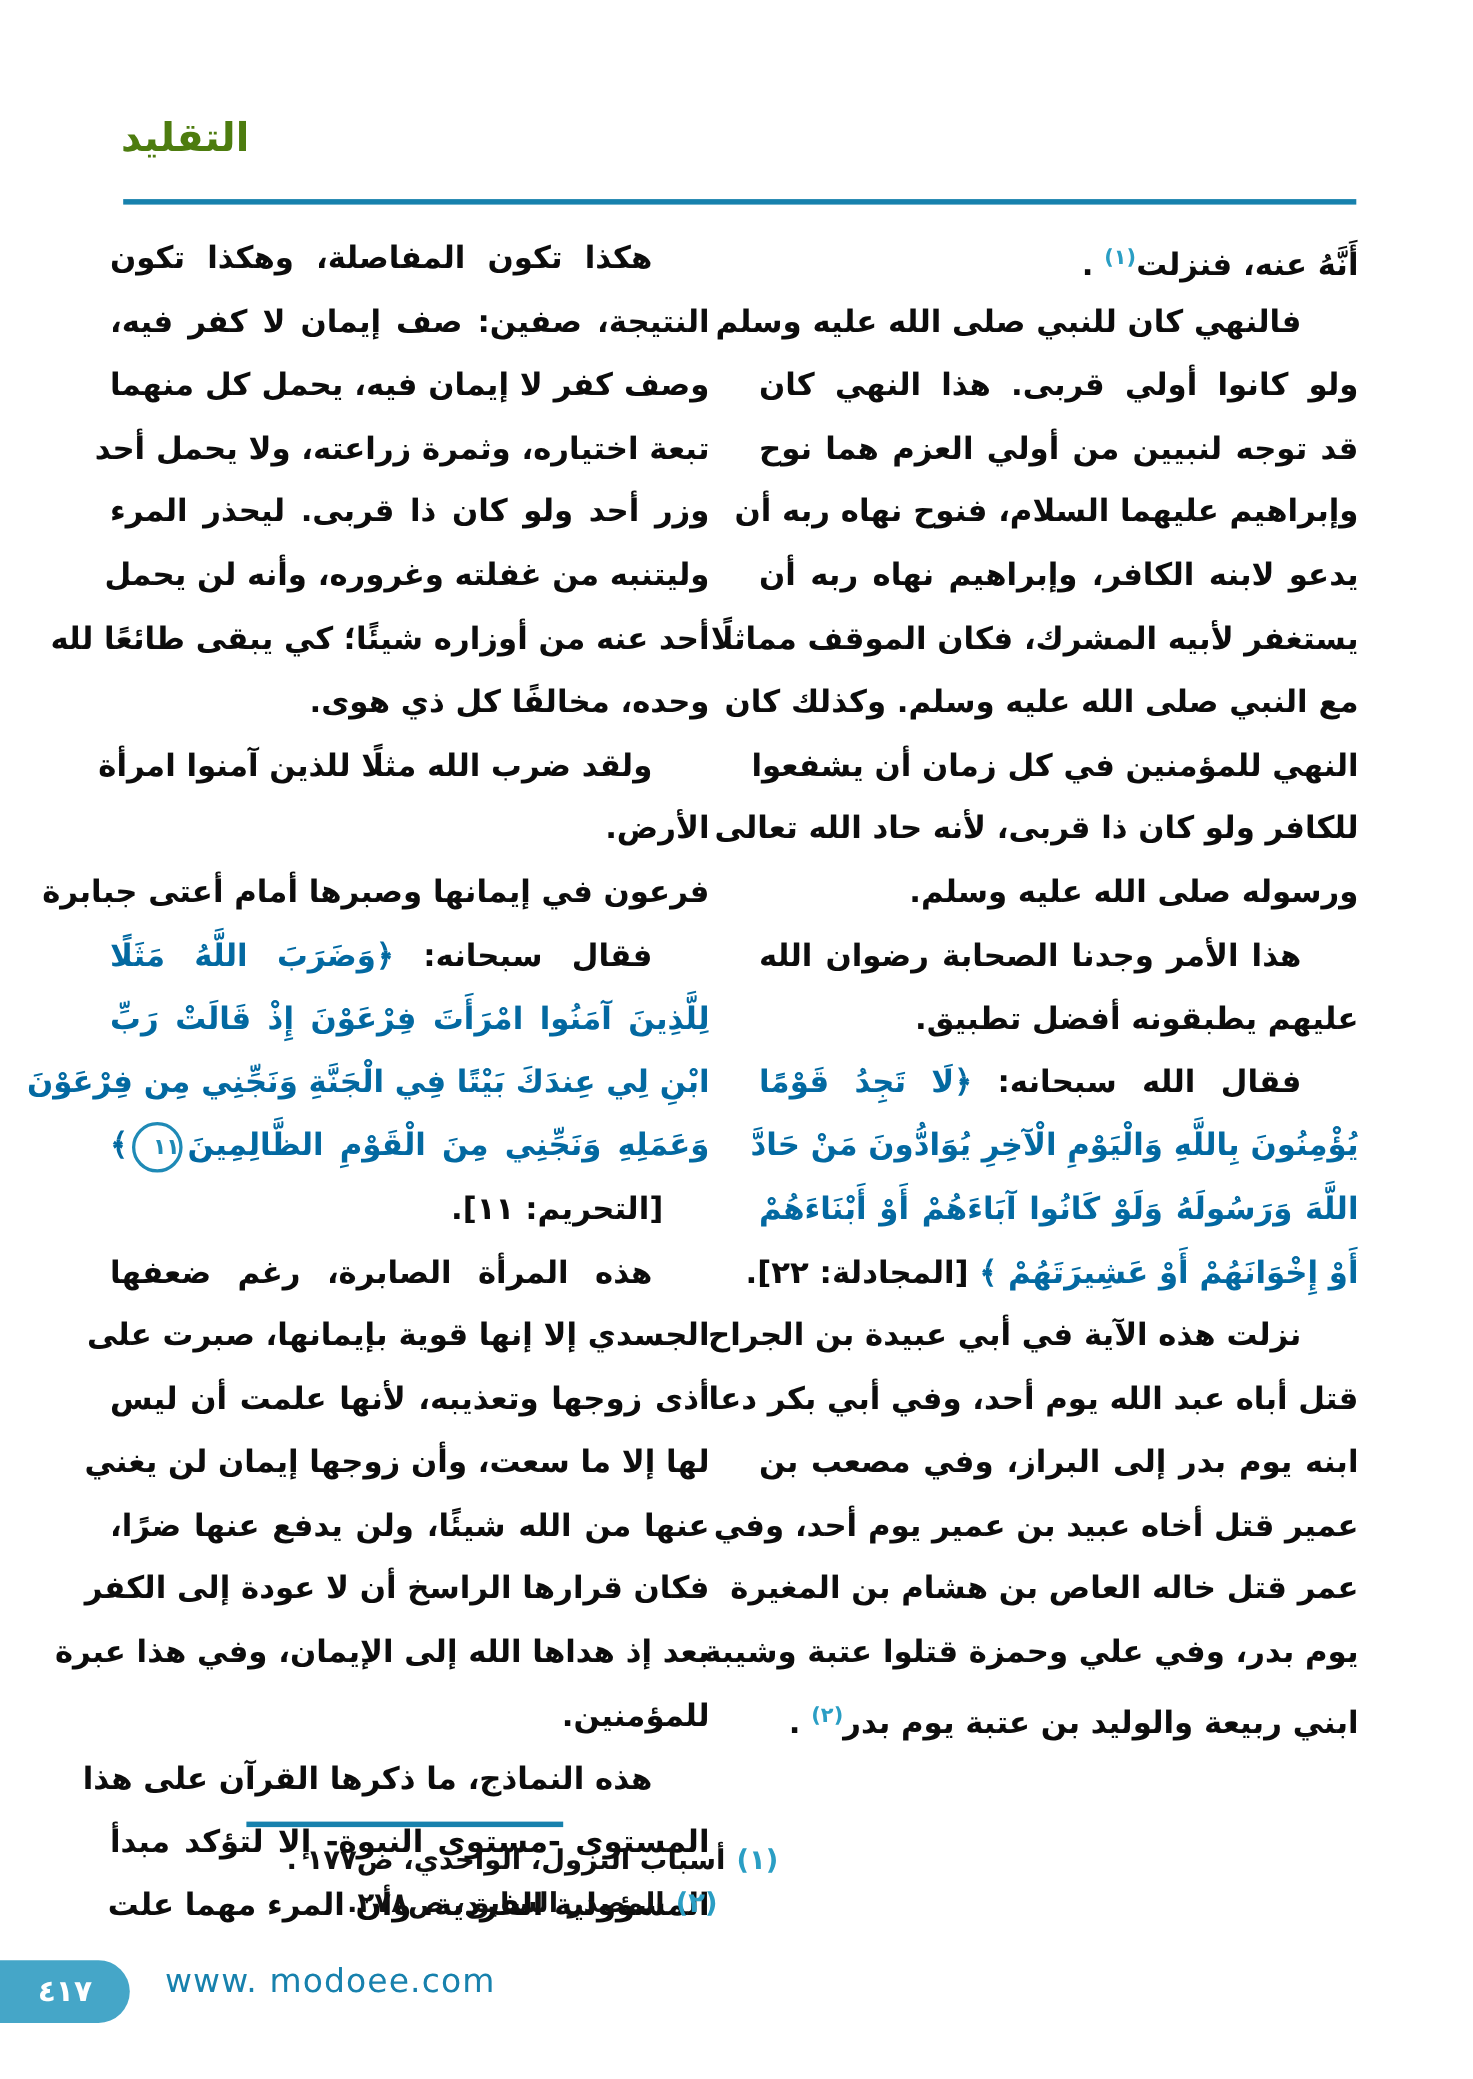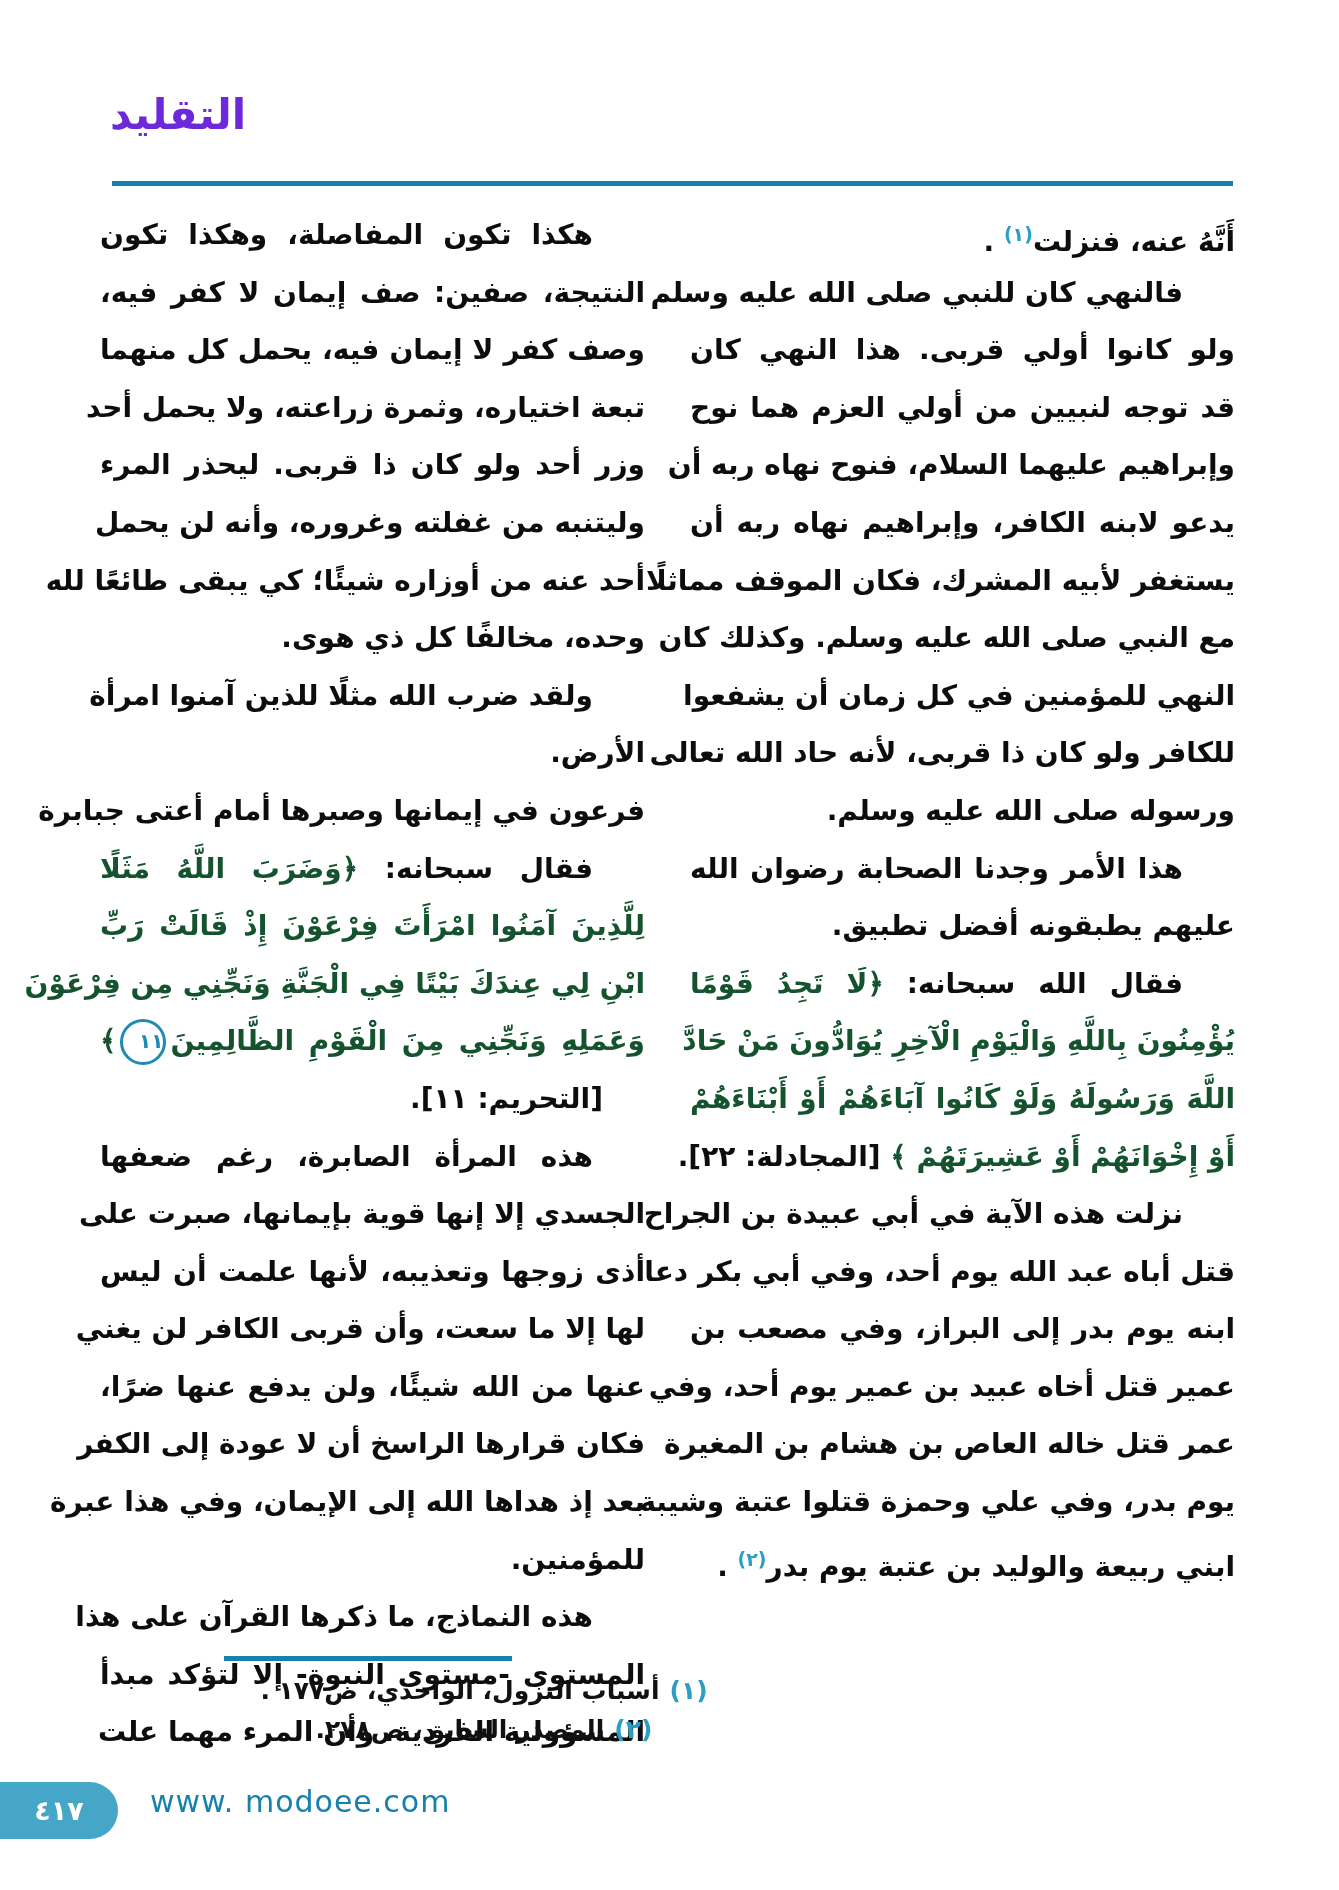--- a/index.html
+++ b/index.html
@@ -2,41 +2,41 @@
 <html lang="ar" dir="rtl"><head>
 <meta charset="utf-8">
 <style>
   html,body{margin:0;padding:0;background:#ffffff;}
   .page{
     position:relative;width:1339px;height:1890px;background:#ffffff;
     font-family:"DejaVu Sans","Liberation Sans",sans-serif;
     direction:rtl;overflow:hidden;
   }
   .hdr-title{
-    position:absolute;left:110px;top:92px;
-    font-size:42px;font-weight:700;color:#6d28d9;line-height:1.1;
+    position:absolute;left:110px;top:106px;
+    font-size:36px;font-weight:700;color:#4d7c0f;line-height:1.1;
   }
   .hdr-rule{
     position:absolute;left:112px;right:106px;top:181px;height:5px;background:#1781ad;
   }
   .col{
     position:absolute;top:206px;direction:rtl;
   }
   .col-right{right:104px;width:545px;}
   .col-left{right:694px;width:545px;}  
   .line{
     height:57.6px;line-height:57.6px;
     font-size:28px;font-weight:700;color:#0d0d0d;
     text-align:justify;text-align-last:justify;
     white-space:nowrap;
   }
   .line.end{text-align:right;text-align-last:right;}
   .line.indent{padding-right:52px;}
   .line.padr{padding-right:42px;}
-  .seg-q{color:#14532d;}
+  .seg-q{color:#0369a1;}
   .seg-fn{color:#2a9ec4;font-size:19px;vertical-align:super;font-weight:700;}
   .ayah-mark{
     display:inline-block;width:40px;height:40px;line-height:38px;
     border:3px solid #1f8ab6;border-radius:50%;
     text-align:right;font-size:20px;color:#1f8ab6;vertical-align:middle;
     margin:0 4px;
   }
   .footnotes{
     position:absolute;top:1646px;left:224px;width:520px;direction:rtl;text-align:left;
   }
@@ -105,21 +105,21 @@
       <div class="line end"><span>الأرض.</span></div>
       <div class="line"><span>فرعون في إيمانها وصبرها أمام أعتى جبابرة</span></div>
       <div class="line indent"><span>فقال سبحانه: </span><span class="seg-q">﴿وَضَرَبَ اللَّهُ مَثَلًا</span></div>
       <div class="line"><span class="seg-q">لِلَّذِينَ آمَنُوا امْرَأَتَ فِرْعَوْنَ إِذْ قَالَتْ رَبِّ</span></div>
       <div class="line"><span class="seg-q">ابْنِ لِي عِندَكَ بَيْتًا فِي الْجَنَّةِ وَنَجِّنِي مِن فِرْعَوْنَ</span></div>
       <div class="line"><span class="seg-q">وَعَمَلِهِ وَنَجِّنِي مِنَ الْقَوْمِ الظَّالِمِينَ</span><span class="ayah-mark">١١</span><span class="seg-q">﴾</span></div>
       <div class="line end padr"><span>[التحريم: ١١].</span></div>
       <div class="line indent"><span>هذه المرأة الصابرة، رغم ضعفها</span></div>
       <div class="line"><span>الجسدي إلا إنها قوية بإيمانها، صبرت على</span></div>
       <div class="line"><span>أذى زوجها وتعذيبه، لأنها علمت أن ليس</span></div>
-      <div class="line"><span>لها إلا ما سعت، وأن قربى الكافر لن يغني</span></div>
+      <div class="line"><span>لها إلا ما سعت، وأن زوجها إيمان لن يغني</span></div>
       <div class="line"><span>عنها من الله شيئًا، ولن يدفع عنها ضرًا،</span></div>
       <div class="line"><span>فكان قرارها الراسخ أن لا عودة إلى الكفر</span></div>
       <div class="line"><span>بعد إذ هداها الله إلى الإيمان، وفي هذا عبرة</span></div>
       <div class="line end"><span>للمؤمنين.</span></div>
       <div class="line indent"><span>هذه النماذج، ما ذكرها القرآن على هذا</span></div>
       <div class="line"><span>المستوى -مستوى النبوة- إلا لتؤكد مبدأ</span></div>
       <div class="line"><span>المسؤولية الفردية، وأن المرء مهما علت</span></div>
     </div>
 
   <div class="footnotes">

